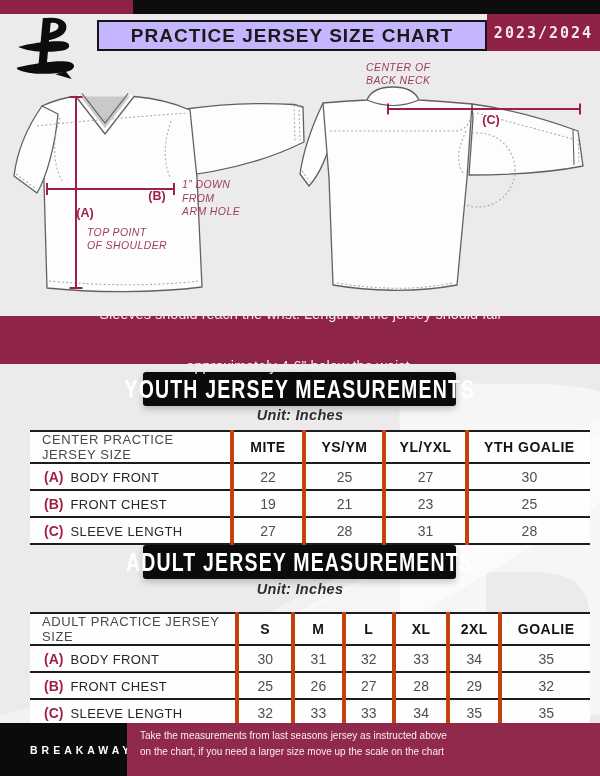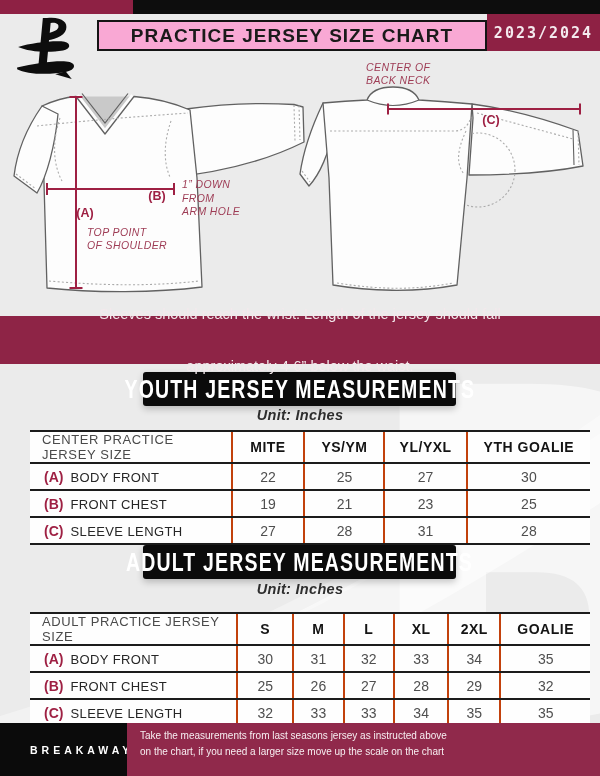--- a/index.html
+++ b/index.html
@@ -6,21 +6,21 @@
   .page{
     position:relative; width:600px; height:776px; overflow:hidden;
     background:#ebebeb; font-family:"Liberation Sans", sans-serif;
   }
   
   .top-strip{position:absolute;left:0;top:0;width:600px;height:14px;background:#0d0d0d;}
   .top-strip .maroon-seg{position:absolute;left:0;top:0;width:133px;height:14px;background:#8E2144;}
   
   .logo-svg{position:absolute;left:16px;top:15px;width:62px;height:66px;z-index:6;}
   .title-bar{
-    position:absolute;left:97px;top:20px;width:390px;height:31px;background:#f9a8d4;
+    position:absolute;left:97px;top:20px;width:390px;height:31px;background:#c4b5fd;
     border:2px solid #141414;box-sizing:border-box;display:flex;align-items:center;justify-content:center;z-index:5;
   }
   .title-bar span{font-weight:bold;font-size:19px;letter-spacing:1px;color:#1a1a1a;white-space:nowrap;}
   .year-box{
     position:absolute;left:487px;top:14px;width:113px;height:37px;background:#8E2144;
     display:flex;align-items:center;justify-content:center;z-index:4;
   }
   .year-box span{font-family:"DejaVu Sans Mono", monospace;font-weight:bold;font-size:15px;letter-spacing:2px;color:#f4eaee;}
   
   .swoosh{position:absolute;left:0;top:0;width:600px;height:776px;z-index:1;pointer-events:none;}
@@ -54,21 +54,21 @@
     color:#fff;font-weight:bold;font-size:25px;letter-spacing:1.5px;white-space:nowrap;
   }
   .unit-line{position:absolute;left:0;width:600px;text-align:center;
     font-style:italic;font-weight:bold;font-size:14.5px;color:#2e2e2e;letter-spacing:0.3px;}
   
   .size-table{position:absolute;left:30px;width:560px;border-collapse:collapse;background:#fefefe;}
   .size-table td{padding:0;vertical-align:middle;}
   .size-table tr.head td{height:28px;border-top:2.5px solid #1c1c1c;border-bottom:2px solid #1c1c1c;}
   .size-table tr.data td{height:25px;border-bottom:2px solid #1c1c1c;}
   .size-table tr.data.last td{border-bottom:2.5px solid #1c1c1c;}
-  .size-table td.val{border-left:2px solid #c2410c;text-align:center;}
+  .size-table td.val{border-left:4px solid #c2410c;text-align:center;}
   .size-table tr.head td.lab{font-size:13px;color:#4a4a4a;letter-spacing:0.6px;padding-left:12px;}
   .size-table tr.head td.val{font-weight:bold;font-size:14px;color:#141414;letter-spacing:0.5px;}
   .size-table tr.data td.lab{padding-left:14px;margin-left:28px;}
   .size-table tr.data td.val{font-size:14px;color:#4f4f4f;}
   .row-letter{color:#9E2043;font-weight:bold;font-size:14px;margin-right:7px;}
   .row-label{font-size:13px;color:#262626;letter-spacing:0.4px;}
   
   .footer{position:absolute;left:0;top:723px;width:600px;height:53px;z-index:4;display:flex;}
   .footer-black{width:127px;height:53px;background:#0b0b0b;display:flex;align-items:center;box-sizing:border-box;padding-left:22px;}
   .footer-black .brand{color:#fff;font-weight:bold;font-size:10.5px;letter-spacing:4px;margin-left:8px;}

